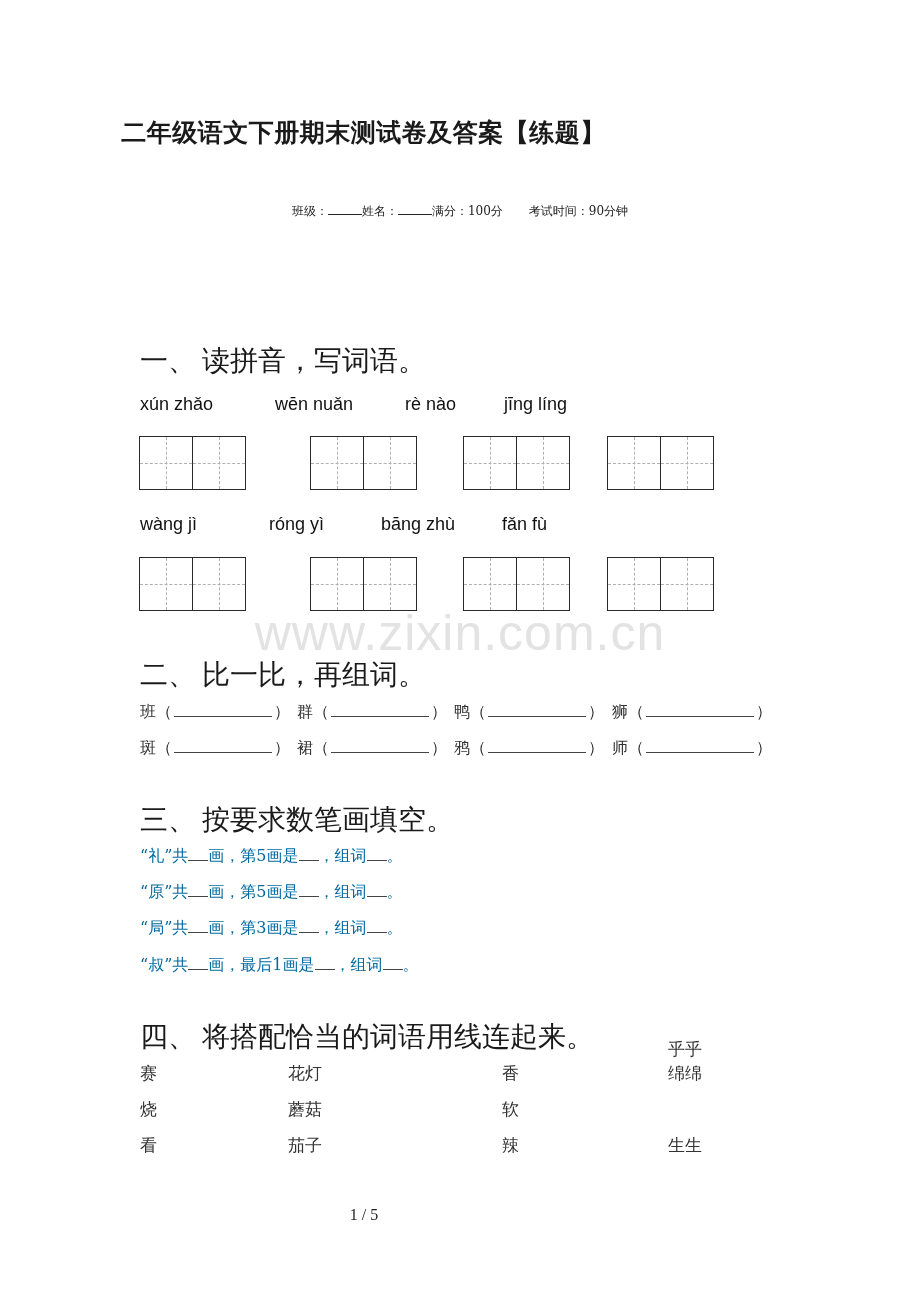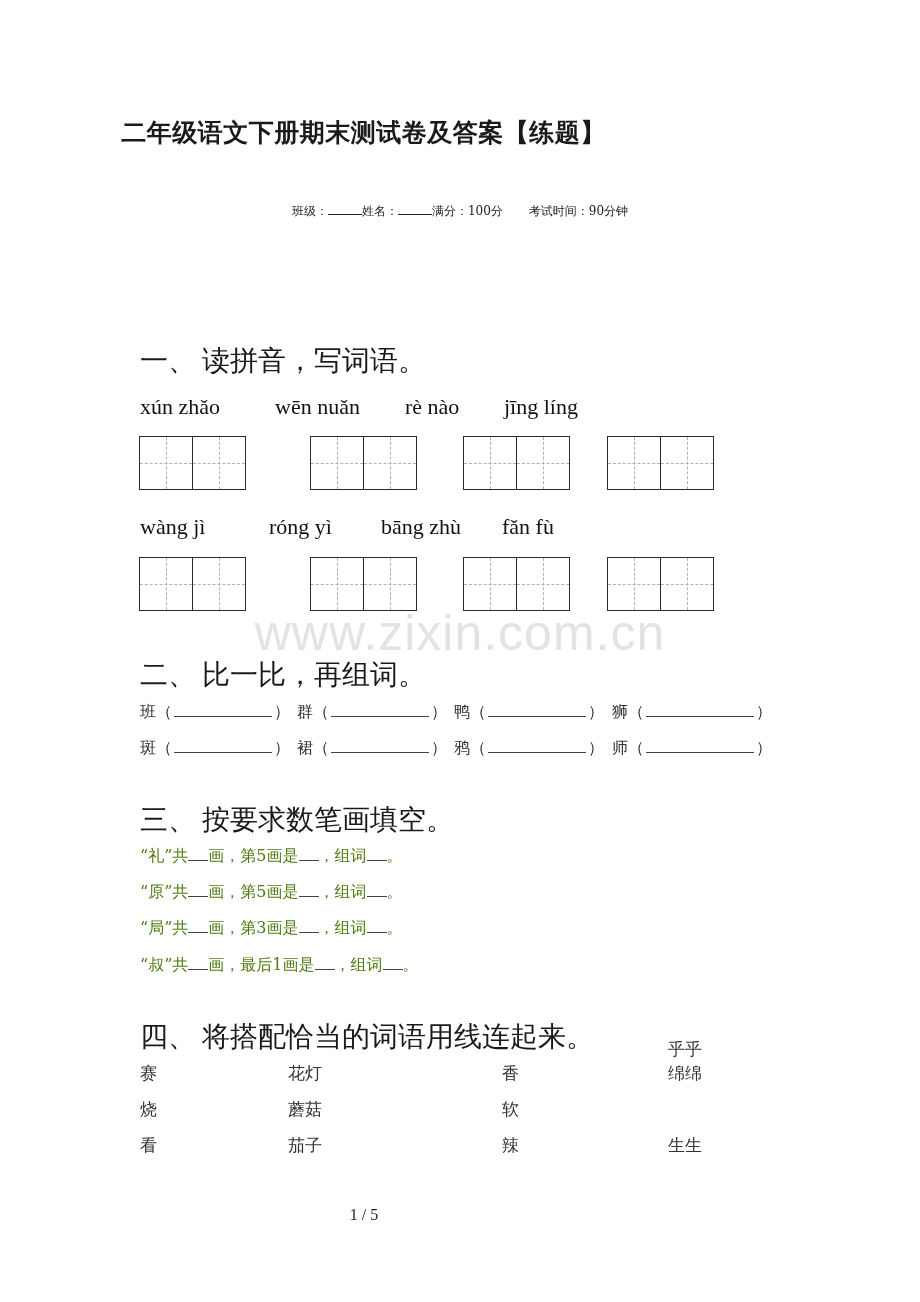--- a/index.html
+++ b/index.html
@@ -11,37 +11,37 @@
     .blank { display: inline-block; border-bottom: 1.5px solid #222; height: 14px; vertical-align: baseline; }
     .blank.b1 { width: 34px; }
     .gap-wide { display: inline-block; width: 26px; }
 
     table.score { position: absolute; left: 153px; top: 196px; border-collapse: collapse; font-size: 16px; color: #333; }
     table.score td { border: 1px solid #7a7a7a; height: 37px; text-align: center; padding: 0; }
 
     .sec-heading { left: 140px; font-size: 28px; font-family: "DejaVu Sans", sans-serif; color: #1a1a1a; }
     .sec-heading .num { display: inline-block; width: 62px; }
 
-    .pinyin-row { left: 140px; font-family: Liberation Serif, serif; font-size: 22px; color: #111; }
+    .pinyin-row { left: 140px; font-family: Liberation Sans, sans-serif; font-size: 18px; color: #111; }
     .pinyin { position: absolute; white-space: nowrap; }
 
     .grid-box { position: absolute; width: 107px; height: 54px; border: 1.5px solid #2a2a2a; display: flex; background: #fff; }
     .grid-cell { position: relative; flex: 1; height: 100%; }
     .grid-cell + .grid-cell { border-left: 1.5px solid #2a2a2a; }
     .grid-cell::before { content: ""; position: absolute; left: 50%; top: 0; bottom: 0; border-left: 1px dashed #b0b0b0; }
     .grid-cell::after { content: ""; position: absolute; top: 50%; left: 0; right: 0; border-top: 1px dashed #b0b0b0; }
 
     .watermark { left: 0; width: 920px; top: 604px; text-align: center; font-family: "Liberation Sans", "DejaVu Sans", sans-serif; font-size: 50px; color: #e3e3e3; letter-spacing: 1px; pointer-events: none; }
 
     .cmp-row { left: 140px; font-size: 16px; color: #333; white-space: nowrap; }
     .cmp-item { position: absolute; white-space: nowrap; }
     .cmp-blank { display: inline-block; width: 98px; border-bottom: 1px solid #444; height: 14px; vertical-align: baseline; margin: 0 2px; }
     .cmp-blank.long { width: 108px; }
 
-    .stroke-line { left: 140px; font-size: 16px; color: #4d7c0f; white-space: nowrap; }
+    .stroke-line { left: 140px; font-size: 16px; color: #0369a1; white-space: nowrap; }
     .sblank { display: inline-block; width: 20px; border-bottom: 1px solid #444; height: 12px; vertical-align: baseline; }
 
     .match-word { font-size: 17px; color: #333; }
 
     .page-num { left: 0; width: 728px; top: 1206px; text-align: center; font-size: 16px; color: #222; font-family: "Liberation Serif", serif; }
   </style>
 </head>
 <body>
 
 <div class="abs title">二年级语文下册期末测试卷及答案【练题】</div>

